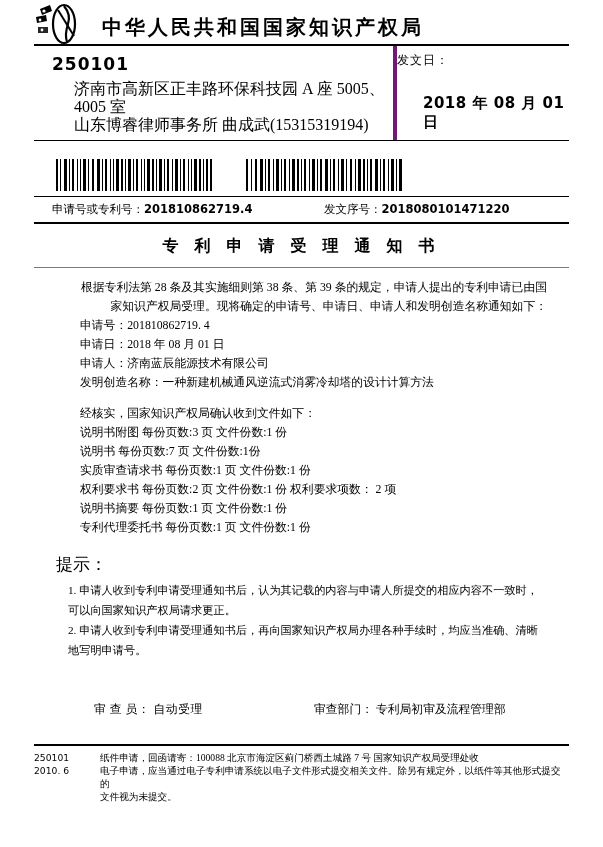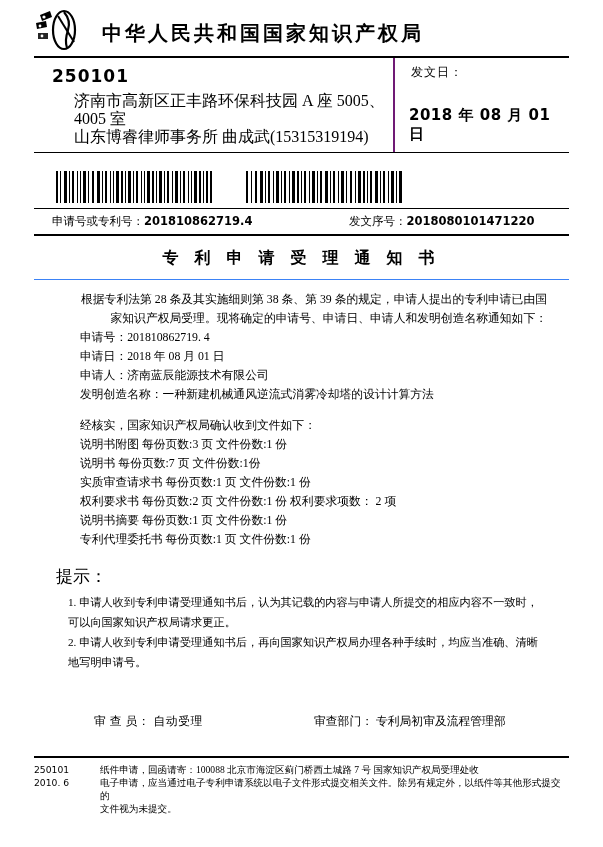--- a/index.html
+++ b/index.html
@@ -21,21 +21,21 @@
     height: 847px;
     box-sizing: border-box;
     padding: 0;
   }
 
   
   .header {
     display: flex;
     align-items: center;
     padding: 10px 34px 4px 34px;
-    height: 56px;
+    height: 44px;
     box-sizing: border-box;
   }
   .emblem {
     width: 54px;
     height: 44px;
     flex: 0 0 54px;
     position: relative;
     margin-right: 14px;
   }
   .emblem svg { display: block; }
@@ -80,37 +80,37 @@
     letter-spacing: 1px;
     margin-bottom: 6px;
   }
   .addr-line {
     font-size: 16px;
     line-height: 18px;
     padding-left: 22px;
   }
   .addr-right {
     flex: 0 0 176px;
-    border-left: 2px solid #701a75;
-    padding: 6px 0 0 16px;
+    border-left: 4px solid #701a75;
+    padding: 6px 0 0 0;
     box-sizing: border-box;
     position: relative;
   }
   .date-label {
     font-size: 12px;
     letter-spacing: 1px;
   }
   .date-value {
     font-family: "DejaVu Sans", "Liberation Sans", sans-serif;
     font-size: 15px;
     font-weight: bold;
     letter-spacing: 0.5px;
     position: absolute;
     bottom: 8px;
-    left: 14px;
+    left: 26px;
   }
 
   
   .barcode-row {
     display: flex;
     justify-content: flex-start;
     gap: 34px;
     padding: 18px 0 10px 22px;
     border-bottom: 1px solid #000;
     height: 56px;
@@ -123,21 +123,21 @@
   .barcode svg { display: block; }
 
   
   .num-row {
     display: flex;
     padding: 5px 0 5px 18px;
     font-size: 11.5px;
     border-bottom: 2px solid #000;
   }
   .num-row .n1 { flex: 0 0 272px; }
-  .num-row .n2 { flex: 1 1 auto; margin-left: 25px; }
+  .num-row .n2 { flex: 1 1 auto; }
   .num-strong {
     font-family: "DejaVu Sans", "Liberation Sans", sans-serif;
     font-weight: bold;
     font-size: 11.5px;
   }
 
   
   .doc-title {
     text-align: center;
     font-size: 16px;

